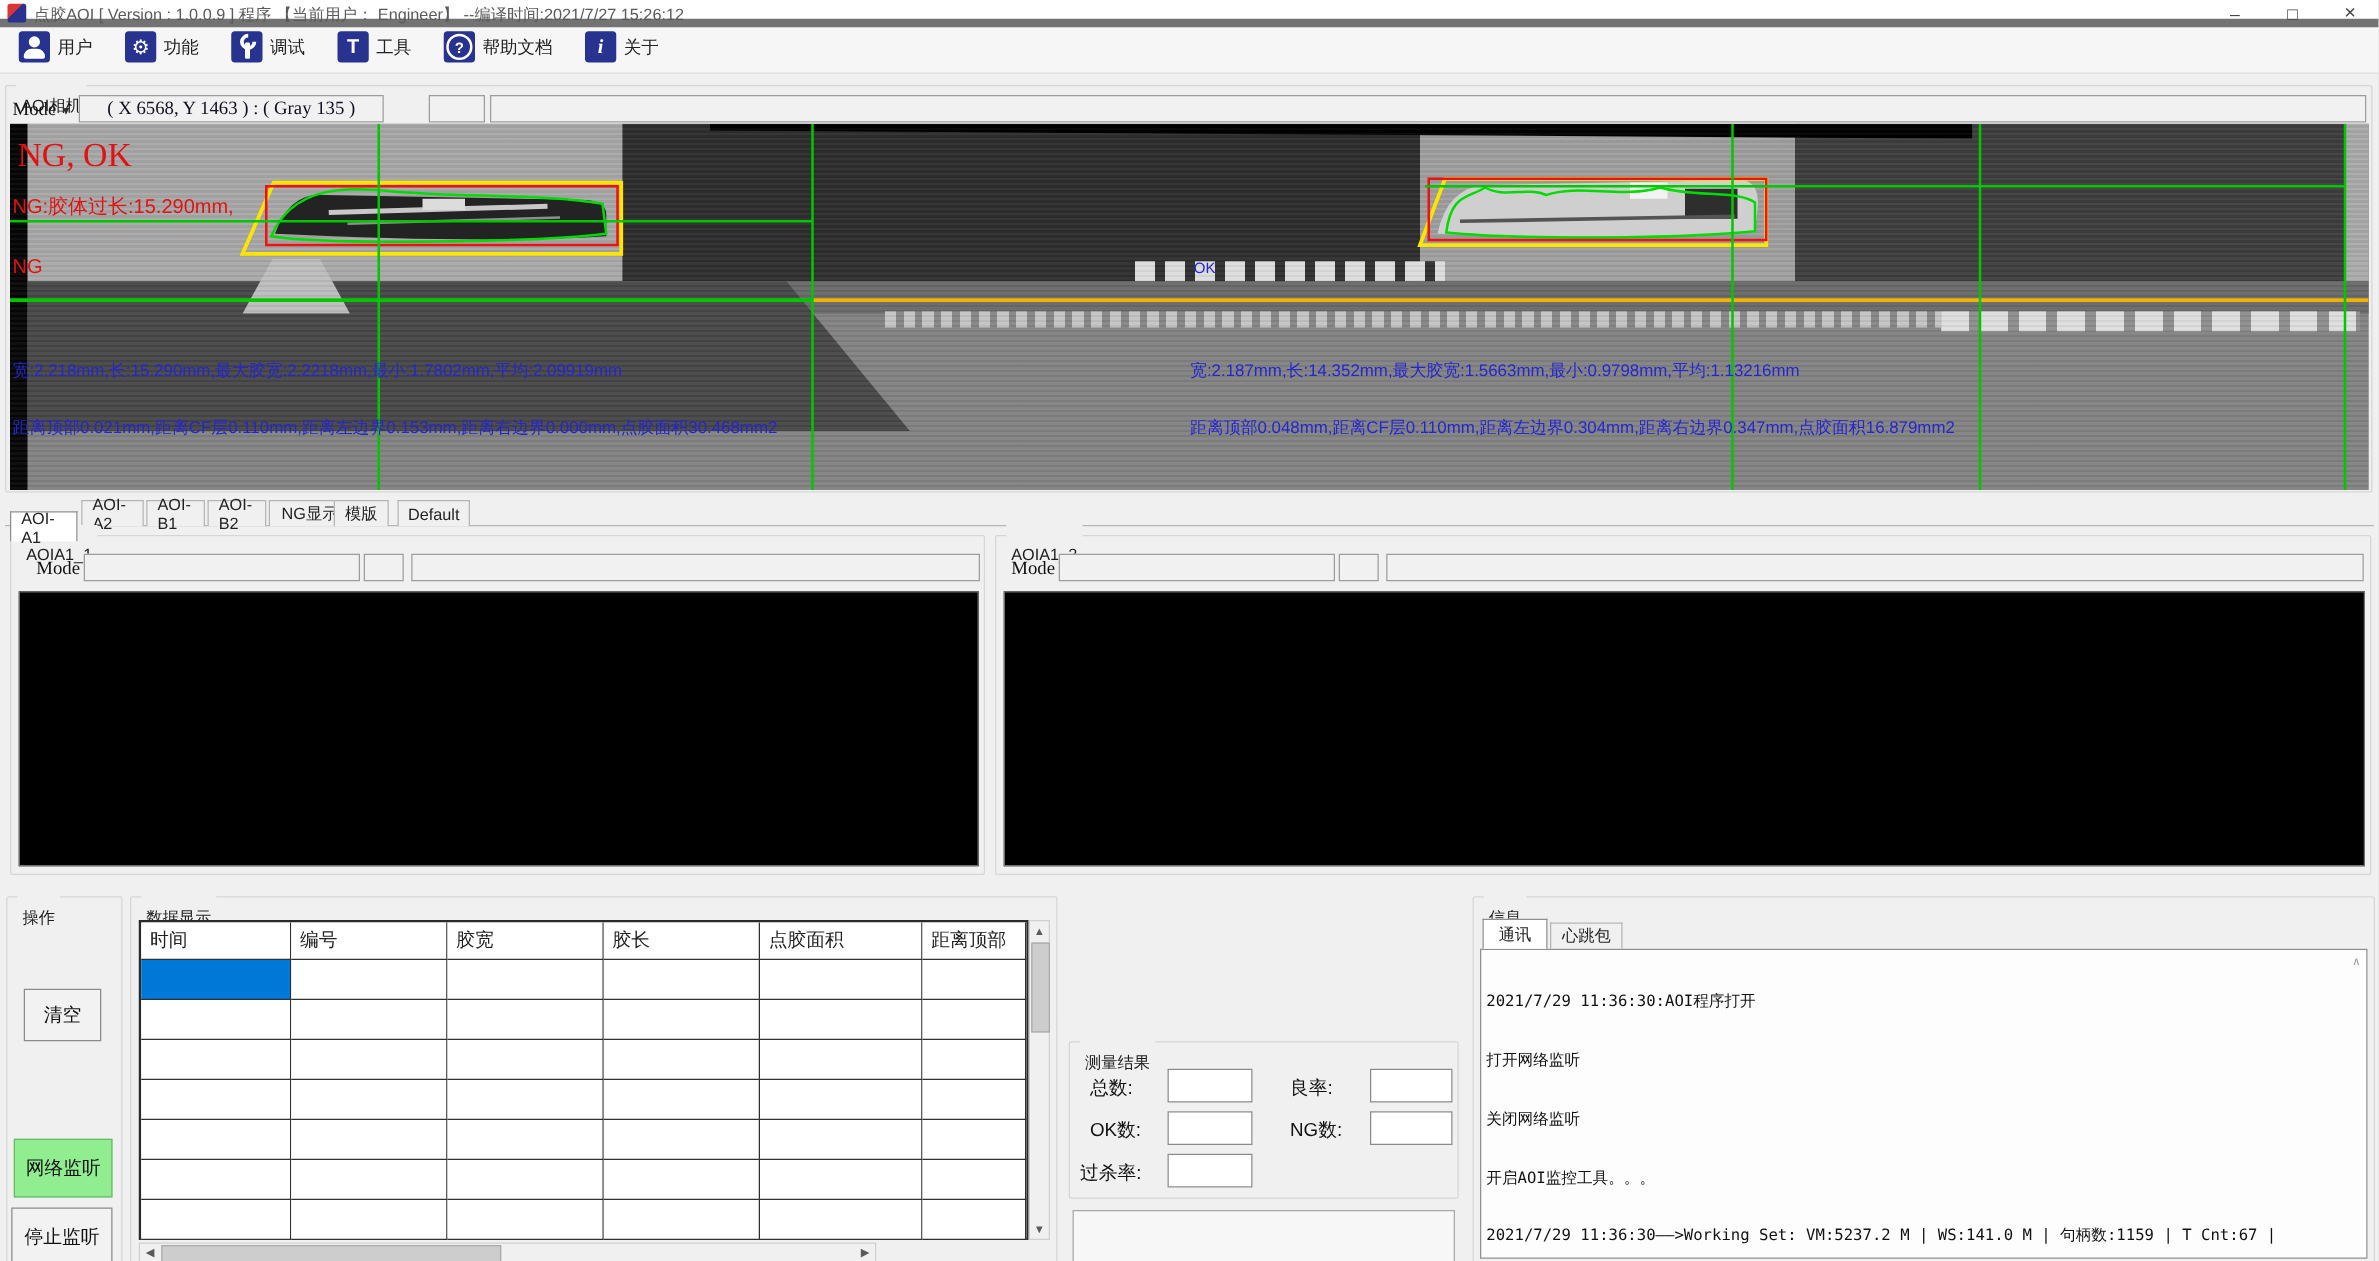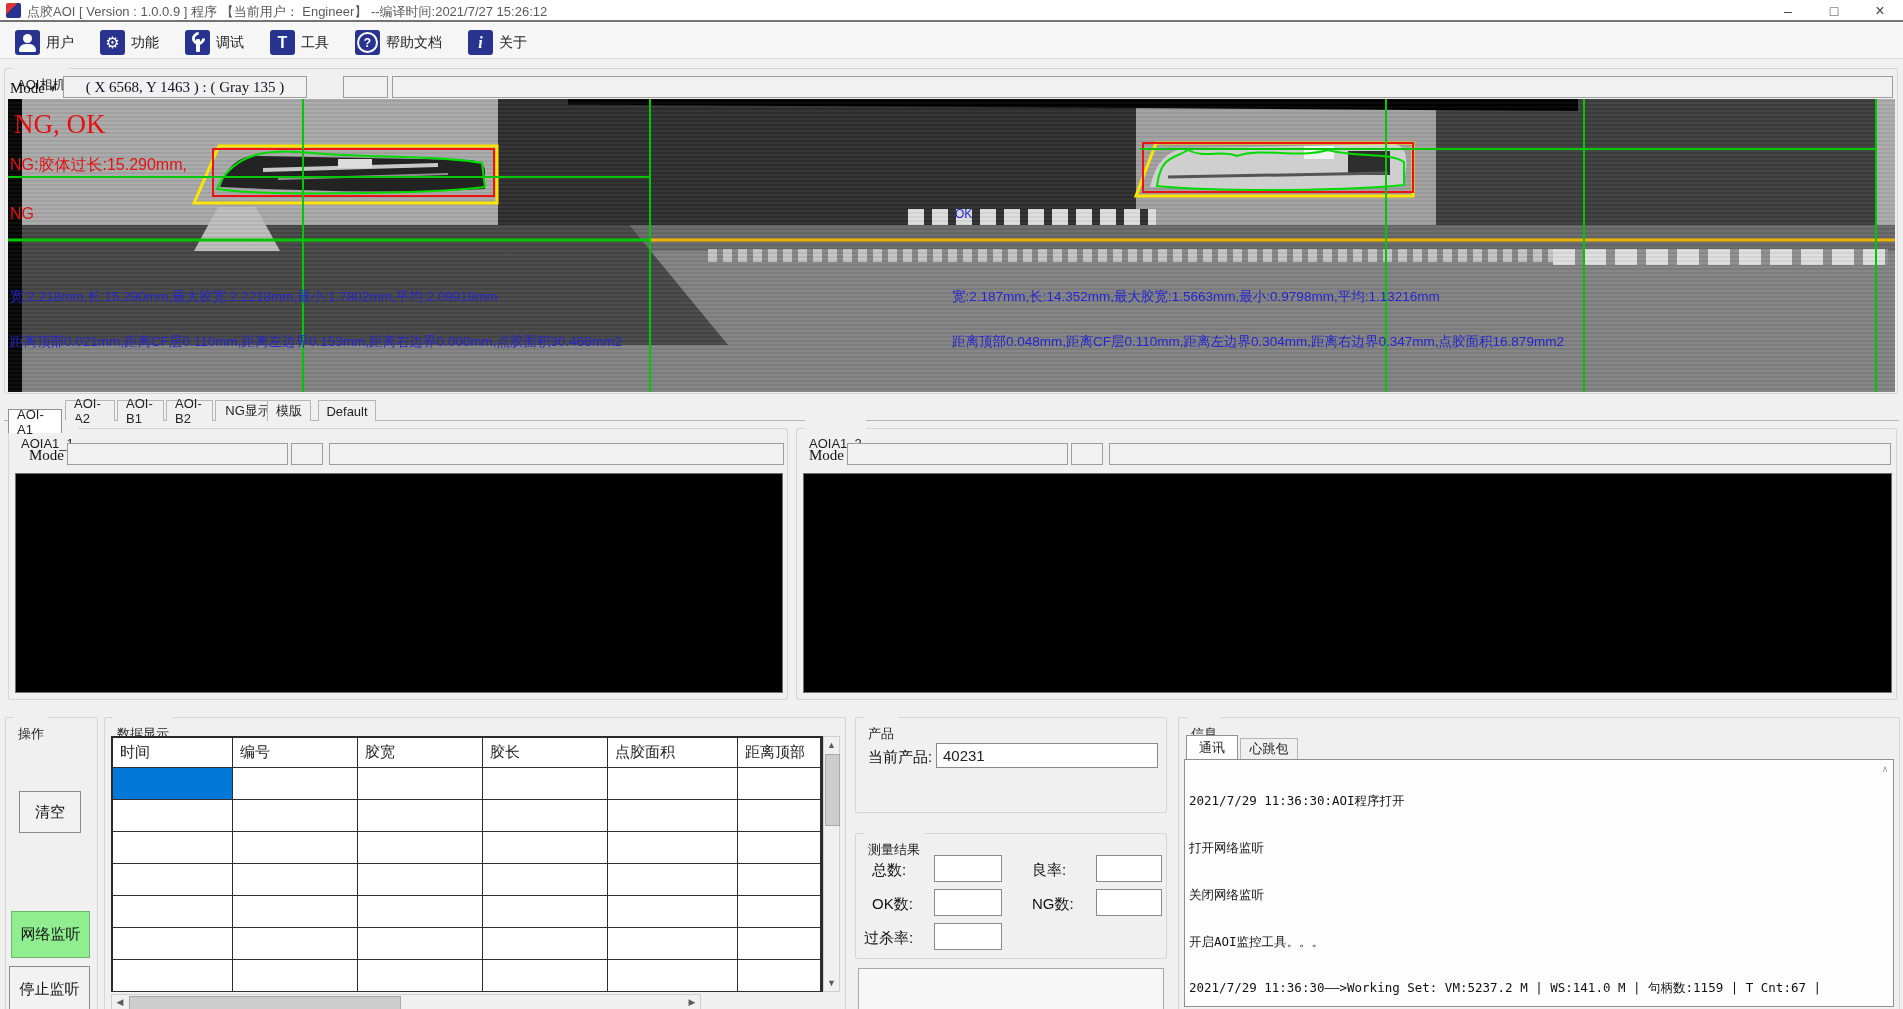--- a/index.html
+++ b/index.html
@@ -1,25 +1,25 @@
 <!DOCTYPE html>
 <html><head>
 <meta charset="utf-8">
 <style>
   html,body{margin:0;padding:0;background:#d8d8d8;}
   .root{position:relative;width:1903px;height:1009px;background:#f0f0f0;overflow:hidden;
         font-family:"Liberation Sans","DejaVu Sans",sans-serif;font-size:13px;color:#222;}
   .abs{position:absolute;box-sizing:border-box;}
   
-  .titlebar{left:0;top:0;width:1903px;height:22px;background:#ffffff;border-bottom:2px solid #737373;}
+  .titlebar{left:0;top:0;width:1903px;height:22px;background:#ffffff;border-bottom:7px solid #737373;}
   .appicon{left:6px;top:3px;width:15px;height:15px;background:linear-gradient(135deg,#d33 0 40%,#27338f 40% 100%);border-radius:2px;}
   .wtitle{left:27px;top:3px;color:#5a5a5a;font-size:13px;white-space:nowrap;}
   .winbtn{top:0;width:46px;height:22px;display:flex;align-items:center;justify-content:center;color:#444;font-size:14px;cursor:default;}
   
-  .toolbar{left:0;top:22px;width:1903px;height:37px;background:#f6f6f6;border-bottom:1px solid #dcdcdc;display:flex;align-items:flex-end;padding-left:6px;}
+  .toolbar{left:0;top:22px;width:1903px;height:37px;background:#f6f6f6;border-bottom:1px solid #dcdcdc;display:flex;align-items:flex-start;padding-left:6px;}
   .titem{display:inline-flex;align-items:center;gap:6px;padding:3px 9px;margin-right:8px;font-size:14px;}
   .ticon{position:relative;width:25px;height:25px;background:#27338f;border-radius:3px;color:#fff;
          display:flex;align-items:center;justify-content:center;font-size:16px;font-weight:bold;}
   .i-user::before{content:"";position:absolute;left:8px;top:4px;width:9px;height:9px;background:#fff;border-radius:50%;}
   .i-user::after{content:"";position:absolute;left:4px;top:14px;width:17px;height:8px;background:#fff;border-radius:8px 8px 2px 2px;}
   .i-wrench::before{content:"";position:absolute;left:11px;top:9px;width:4px;height:13px;background:#fff;border-radius:1px;}
   .i-wrench::after{content:"";position:absolute;left:7px;top:2px;width:7px;height:7px;border:3px solid #fff;border-radius:50%;border-top-color:transparent;transform:rotate(45deg);}
   .i-help-ring{width:17px;height:17px;border:2px solid #fff;border-radius:50%;display:flex;align-items:center;justify-content:center;font-size:12px;font-weight:bold;}
   
   .gb{border:1px solid #d6d6d6;border-radius:2px;}
@@ -281,25 +281,20 @@
       <div class="sarrow" style="left:0;bottom:1px;width:15px;height:14px;">▼</div>
     </div>
 
     <div class="abs sbar" style="left:6px;top:276px;width:590px;height:16px;">
       <div class="sarrow" style="left:1px;top:0;width:14px;height:14px;">◀</div>
       <div class="sthumb" style="left:17px;top:1px;width:270px;height:12px;"></div>
       <div class="sarrow" style="right:1px;top:0;width:14px;height:14px;">▶</div>
     </div>
   </div>
 
-  <div class="abs gb" style="left:855px;top:717px;width:312px;height:96px;">
-    <div class="gb-label">产品</div>
-    <div class="abs mlabel" style="left:12px;top:30px;">当前产品:</div>
-    <div class="abs mfield" style="left:80px;top:25px;width:222px;height:25px;display:flex;align-items:center;padding-left:6px;font-size:15px;">40231</div>
-  </div>
 
   <div class="abs gb" style="left:855px;top:833px;width:312px;height:126px;">
     <div class="gb-label">测量结果</div>
     <div class="abs mlabel" style="left:16px;top:27px;">总数:</div>
     <div class="abs mfield" style="left:78px;top:21px;width:68px;height:27px;"></div>
     <div class="abs mlabel" style="left:176px;top:27px;">良率:</div>
     <div class="abs mfield" style="left:240px;top:21px;width:66px;height:27px;"></div>
     <div class="abs mlabel" style="left:16px;top:61px;">OK数:</div>
     <div class="abs mfield" style="left:78px;top:55px;width:68px;height:27px;"></div>
     <div class="abs mlabel" style="left:176px;top:61px;">NG数:</div>

